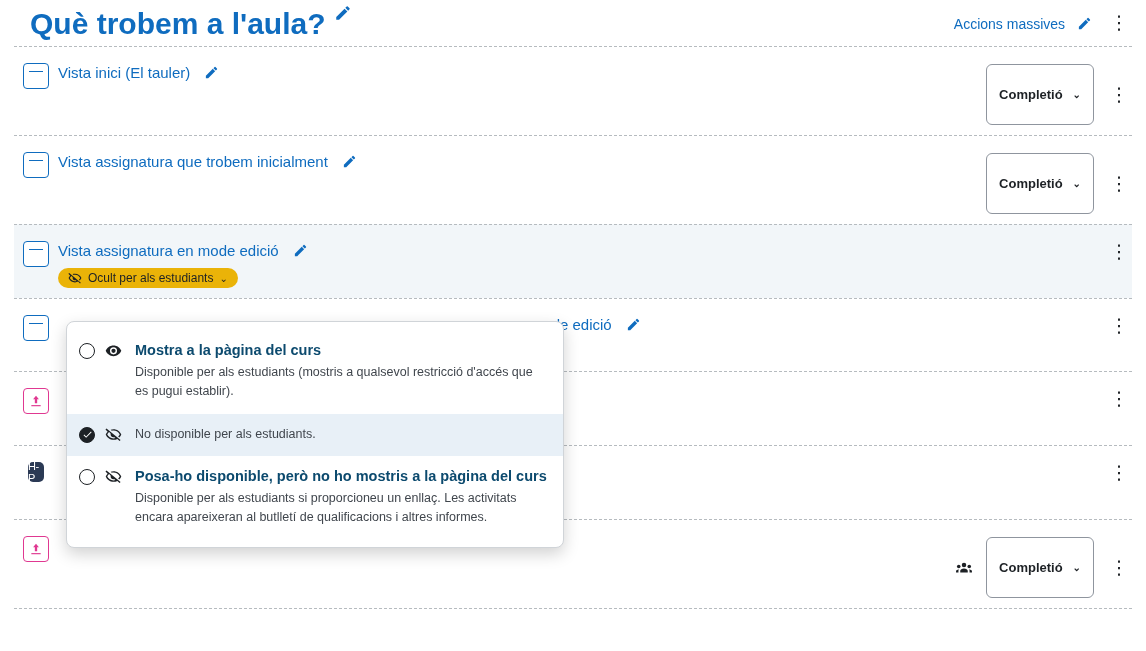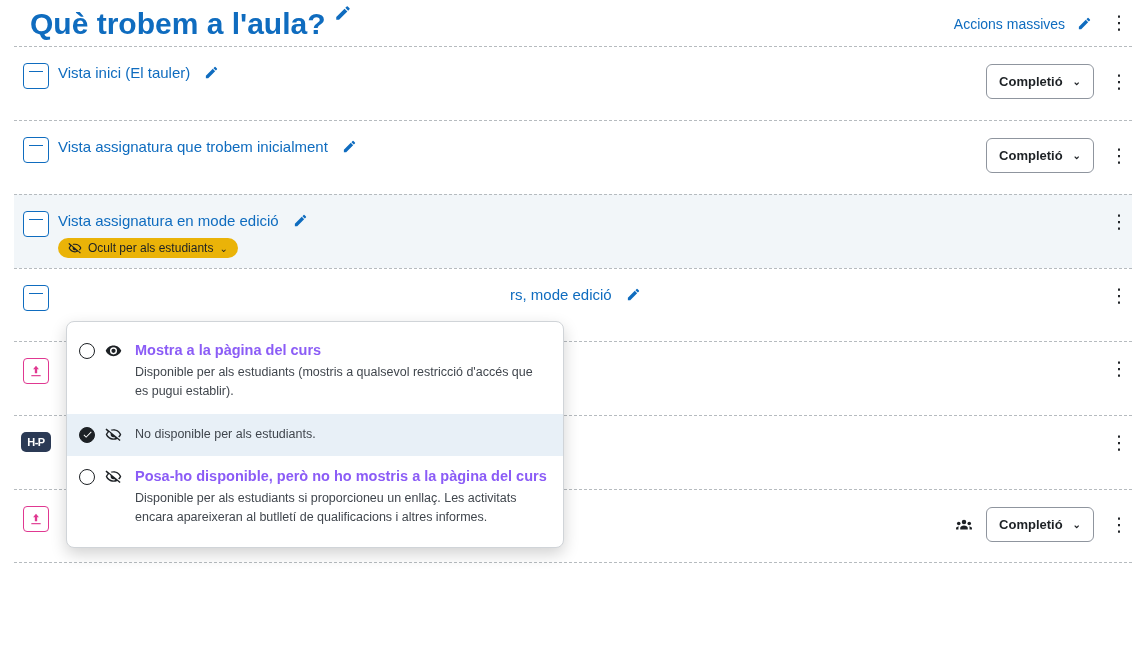--- a/index.html
+++ b/index.html
@@ -126,23 +126,23 @@
     background: #fff;
     font-size: 13px;
     font-weight: bold;
     line-height: 1;
   }
   .icon-h5p {
     background: #2b3a55;
     color: #ffffff;
     border-radius: 5px;
     font-size: 11px;
-    font-weight: bold;
+    font-weight: normal;
     letter-spacing: -0.5px;
-    width: 30px;
+    width: 16px;
     height: 20px;
   }
   .act-body {
     flex: 1 1 auto;
     min-width: 0;
     padding-top: 2px;
   }
   .act-name {
     color: #0f6cbf;
     font-size: 15px;
@@ -174,21 +174,21 @@
     gap: 12px;
     padding-top: 2px;
   }
   .completion-btn {
     border: 1px solid #8f959e;
     background: #ffffff;
     color: #1d2125;
     font-weight: bold;
     font-size: 13px;
     border-radius: 6px;
-    padding: 9px 12px;
+    padding: 22px 12px;
     display: inline-flex;
     align-items: center;
     gap: 10px;
     cursor: pointer;
     font-family: "Liberation Sans", sans-serif;
   }
   .group-icon { color: #1d2125; font-size: 15px; }
   .caret { font-size: 10px; }
   
   .dropdown {
@@ -235,21 +235,21 @@
     flex: 0 0 20px;
     margin-top: 2px;
     color: #1d2125;
     font-size: 14px;
     text-align: center;
   }
   .dd-text { flex: 1 1 auto; min-width: 0; }
   .dd-title {
     font-weight: bold;
     font-size: 14.5px;
-    color: #8b5cf6;
+    color: #0c4a6e;
     line-height: 1.5;
   }
   .dd-desc {
     font-size: 12.5px;
     color: #40464d;
     line-height: 1.55;
     margin-top: 1px;
   }
   svg { display: block; }
 </style>

